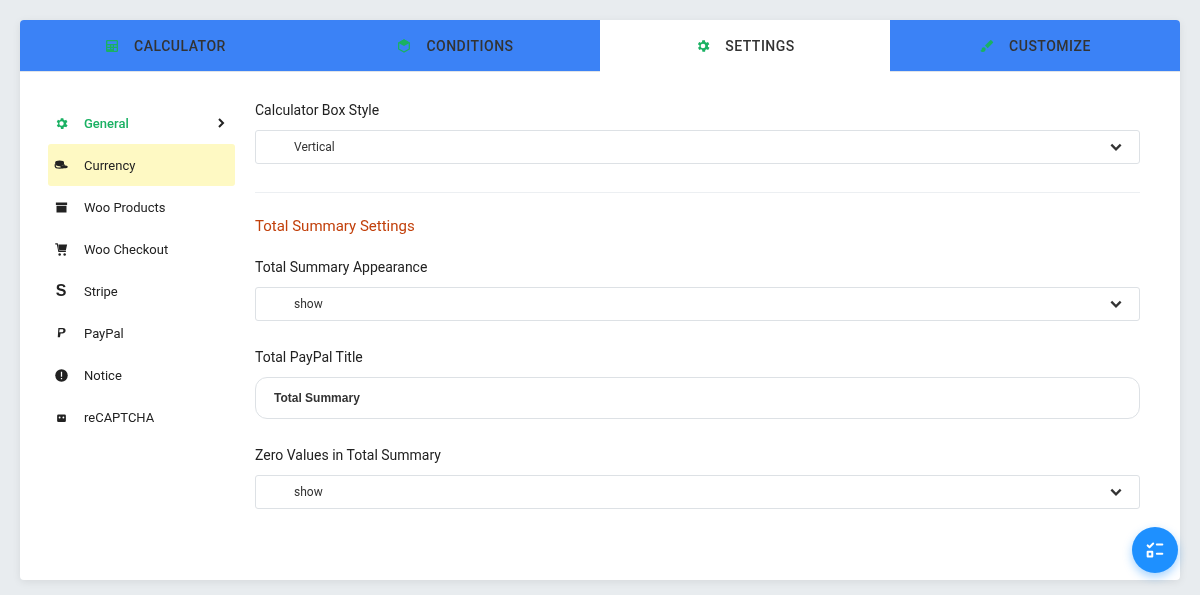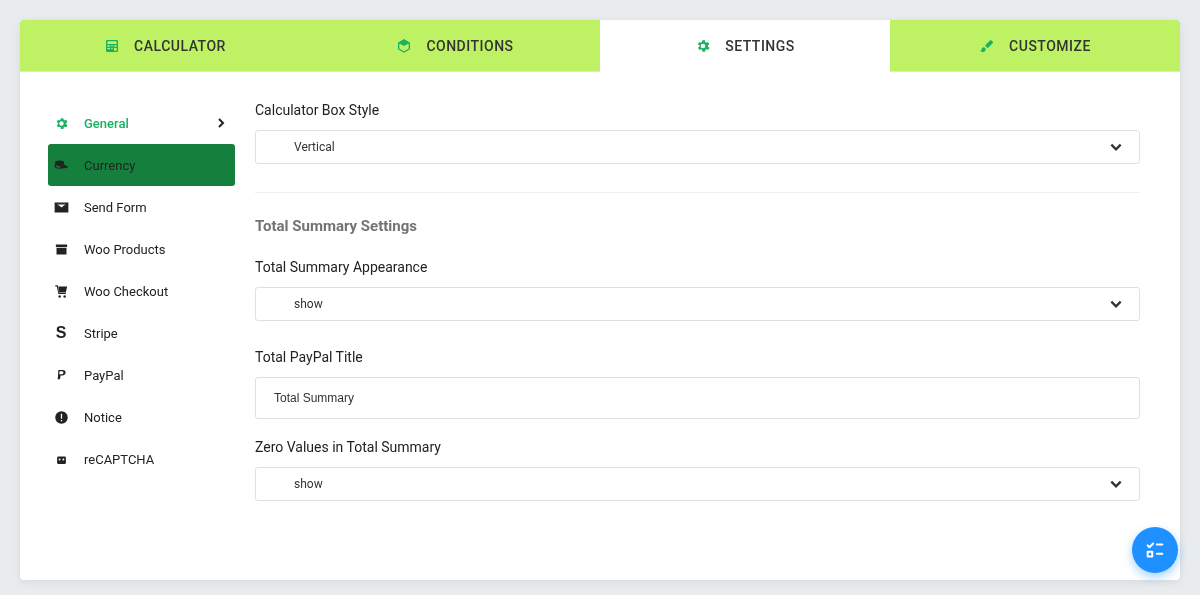--- a/index.html
+++ b/index.html
@@ -16,21 +16,21 @@
     margin: 20px;
     border-radius: 4px;
     box-shadow: 0 2px 8px rgba(0,0,0,0.08);
     height: 560px;
     display: flex;
     flex-direction: column;
     overflow: hidden;
   }
   .tabs {
     display: flex;
-    background: #bef264;
+    background: #3b82f6;
     border-bottom: 1px solid #e0e4e8;
     height: 52px;
   }
   .tab {
     flex: 1;
     display: flex;
     align-items: center;
     justify-content: center;
     gap: 14px;
     font-size: 14px;
@@ -67,21 +67,21 @@
     padding: 0 10px 0 4px;
     border-radius: 3px;
     position: relative;
   }
   .side-item.active {
     color: #1ab163;
     font-weight: 500;
   }
   .side-item.active .side-icon { color: #1ab163; }
   .side-item.hover {
-    background: #15803d;
+    background: #fef9c3;
   }
   .side-icon {
     width: 18px;
     color: #222;
     display: inline-flex;
     justify-content: center;
     font-size: 15px;
   }
   .chevron-r {
     margin-left: auto;
@@ -93,22 +93,22 @@
     padding: 30px 40px 28px 20px;
     overflow-y: auto;
   }
   .field-label {
     font-size: 14px;
     color: #222;
     margin-bottom: 12px;
   }
   .section-title {
     font-size: 15px;
-    font-weight: 700;
-    color: #737373;
+    font-weight: 400;
+    color: #c2410c;
     margin: 10px 0 24px 0;
   }
   .divider {
     border: none;
     border-top: 1px solid #eceff2;
     margin: 28px 0 24px 0;
   }
   .select-box {
     border: 1px solid #dde1e5;
     border-radius: 3px;
@@ -122,27 +122,28 @@
     position: relative;
     margin-bottom: 28px;
   }
   .select-box .chev {
     margin-left: auto;
     font-size: 16px;
     color: #333;
   }
   .text-input {
     border: 1px solid #dde1e5;
-    border-radius: 3px;
+    border-radius: 12px;
     height: 42px;
     width: 100%;
     padding: 0 18px;
     font-size: 12px;
     color: #333;
-    margin-bottom: 20px;
+    margin-bottom: 28px;
+    font-weight: bold;
   }
   .fab {
     position: absolute;
     right: 22px;
     bottom: 22px;
     width: 46px;
     height: 46px;
     border-radius: 50%;
     background: #1e90ff;
     color: #fff;
@@ -215,30 +216,20 @@
       <div class="side-item hover">
         <span class="side-icon">
           <svg width="15" height="15" viewBox="0 0 24 24" fill="currentColor">
               <ellipse cx="9" cy="7" rx="7" ry="3"></ellipse>
               <path d="M2 7v3c0 1.7 3.1 3 7 3s7-1.3 7-3V7"></path>
               <path d="M2 10v3c0 1.7 3.1 3 7 3s7-1.3 7-3v-3" fill="none" stroke="currentColor" stroke-width="2"></path>
               <ellipse cx="16" cy="14" rx="6" ry="2.5" fill="currentColor"></ellipse>
             </svg>
         </span>
         <span>Currency</span>
-      </div>
-      <div class="side-item">
-        <span class="side-icon">
-          <svg width="15" height="15" viewBox="0 0 24 24" fill="currentColor">
-              <path d="M2 5h20v14H2z" fill="none" stroke="currentColor" stroke-width="2"></path>
-              <path d="M2 5l10 8 10-8" fill="none" stroke="currentColor" stroke-width="2"></path>
-              <path d="M2 5h20v14H2V5zm2 2v.5l8 6 8-6V7H4z"></path>
-            </svg>
-        </span>
-        <span>Send Form</span>
       </div>
       <div class="side-item">
         <span class="side-icon">
           <svg width="15" height="15" viewBox="0 0 24 24" fill="currentColor">
               <path d="M3 4h18v4H3zM4 9h16v11H4zM9 12h6v2H9z"></path>
             </svg>
         </span>
         <span>Woo Products</span>
       </div>
       <div class="side-item">

